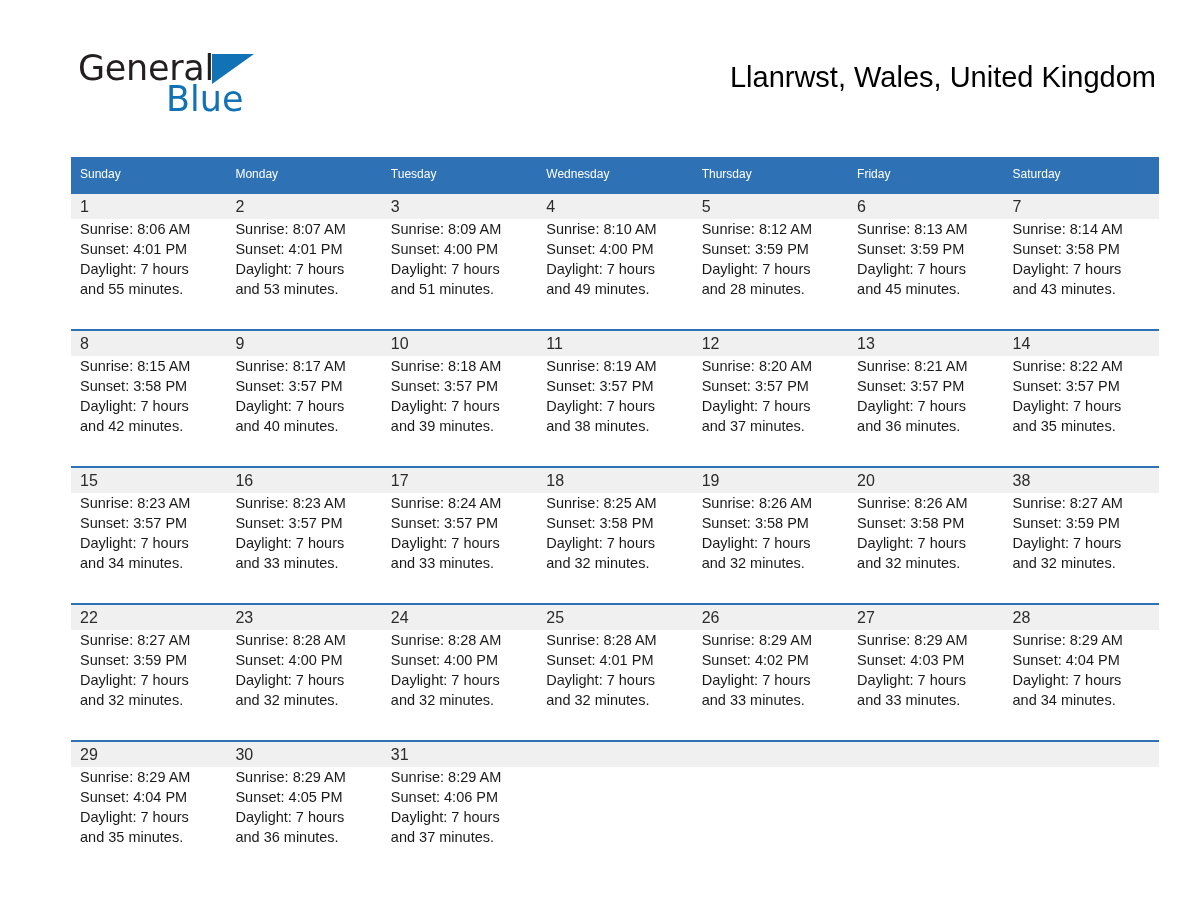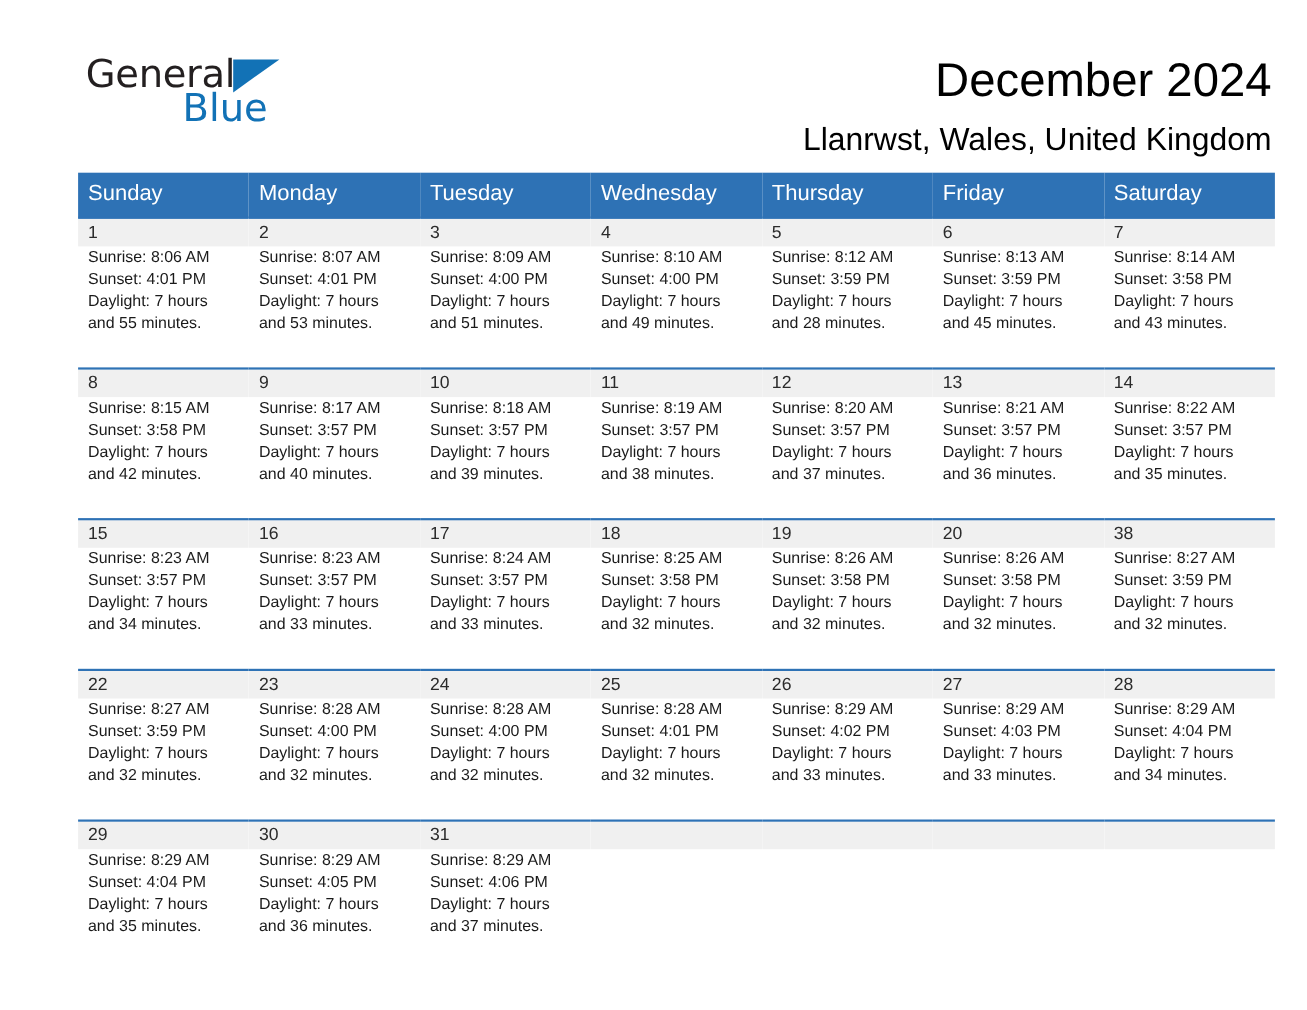--- a/index.html
+++ b/index.html
@@ -94,21 +94,21 @@
     left: 50px;
     top: 157px;
     width: 1088px;
     border-collapse: collapse;
     table-layout: fixed;
   }
   .calendar th {
     background: #2e72b5;
     color: #ffffff;
     font-weight: normal;
-    font-size: 20px;
+    font-size: 12px;
     text-align: left;
     padding: 8px 0 9px 9px;
     height: 18px;
     border: none;
   }
   .calendar td {
     vertical-align: top;
     padding: 0;
     width: 155.4px;
     border: none;
@@ -155,21 +155,20 @@
 <div class="page">
 
   <div class="header">
 
     <div class="logo">
       <span class="logo-general">General</span><span class="logo-tri"></span>
       <span class="logo-blue">Blue</span>
     </div>
 
     <div class="title-block">
-      <h1 class="month-title">December 2024</h1>
       <div class="location">Llanrwst, Wales, United Kingdom</div>
     </div>
 
   </div>
 
   <table class="calendar">
     <thead>
       <tr>
         <th>Sunday</th>
         <th>Monday</th>

